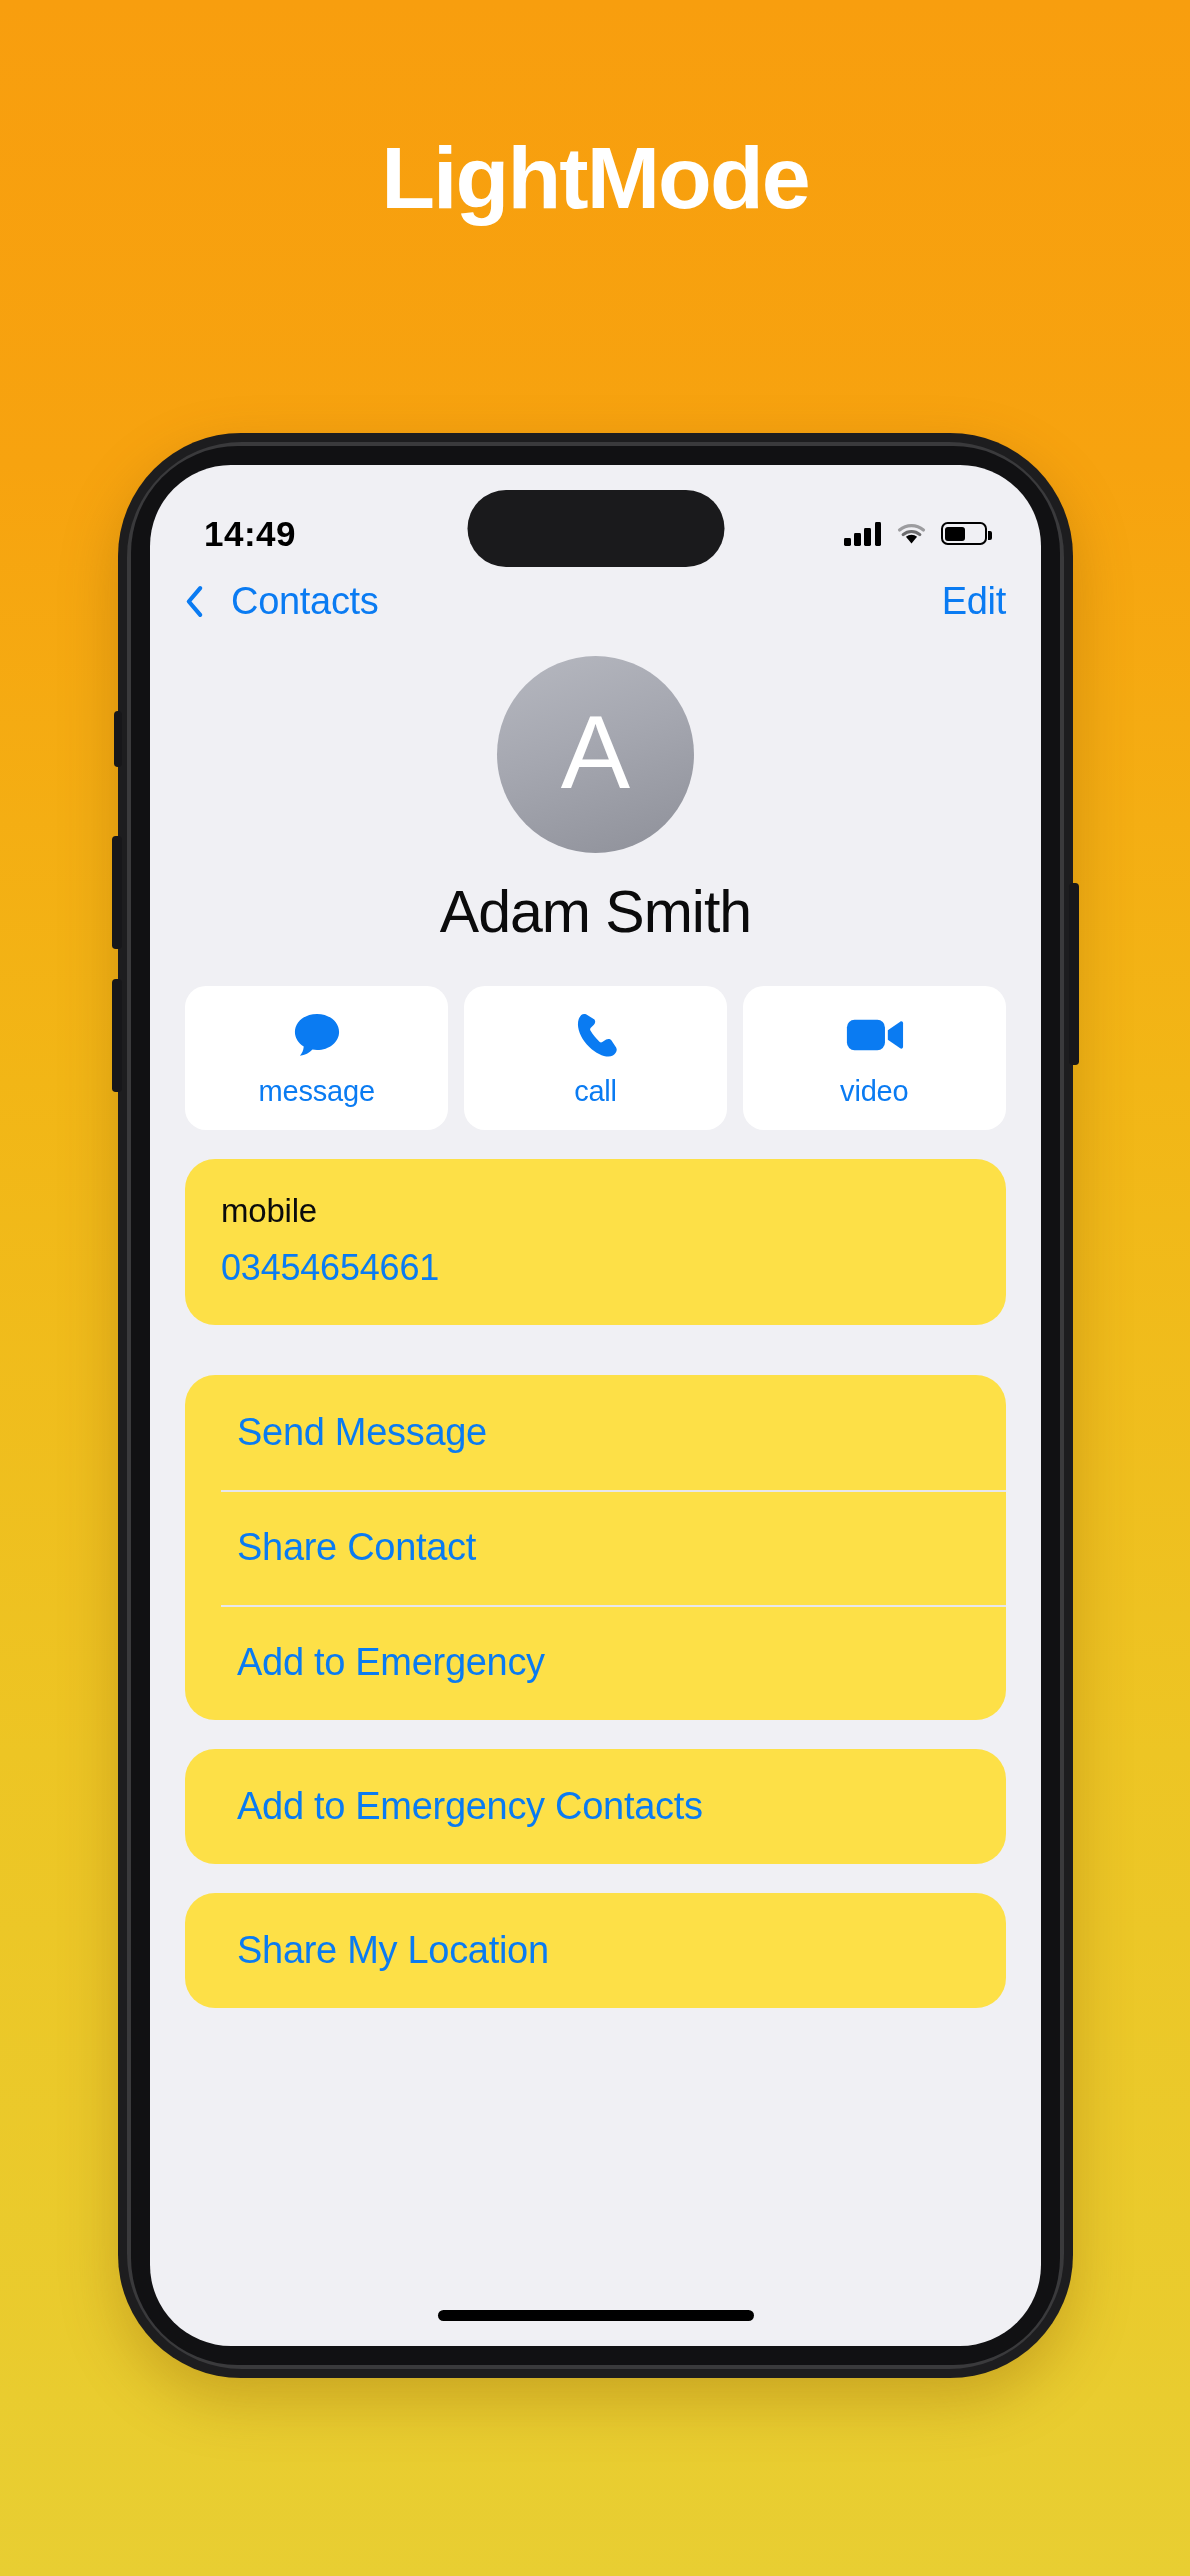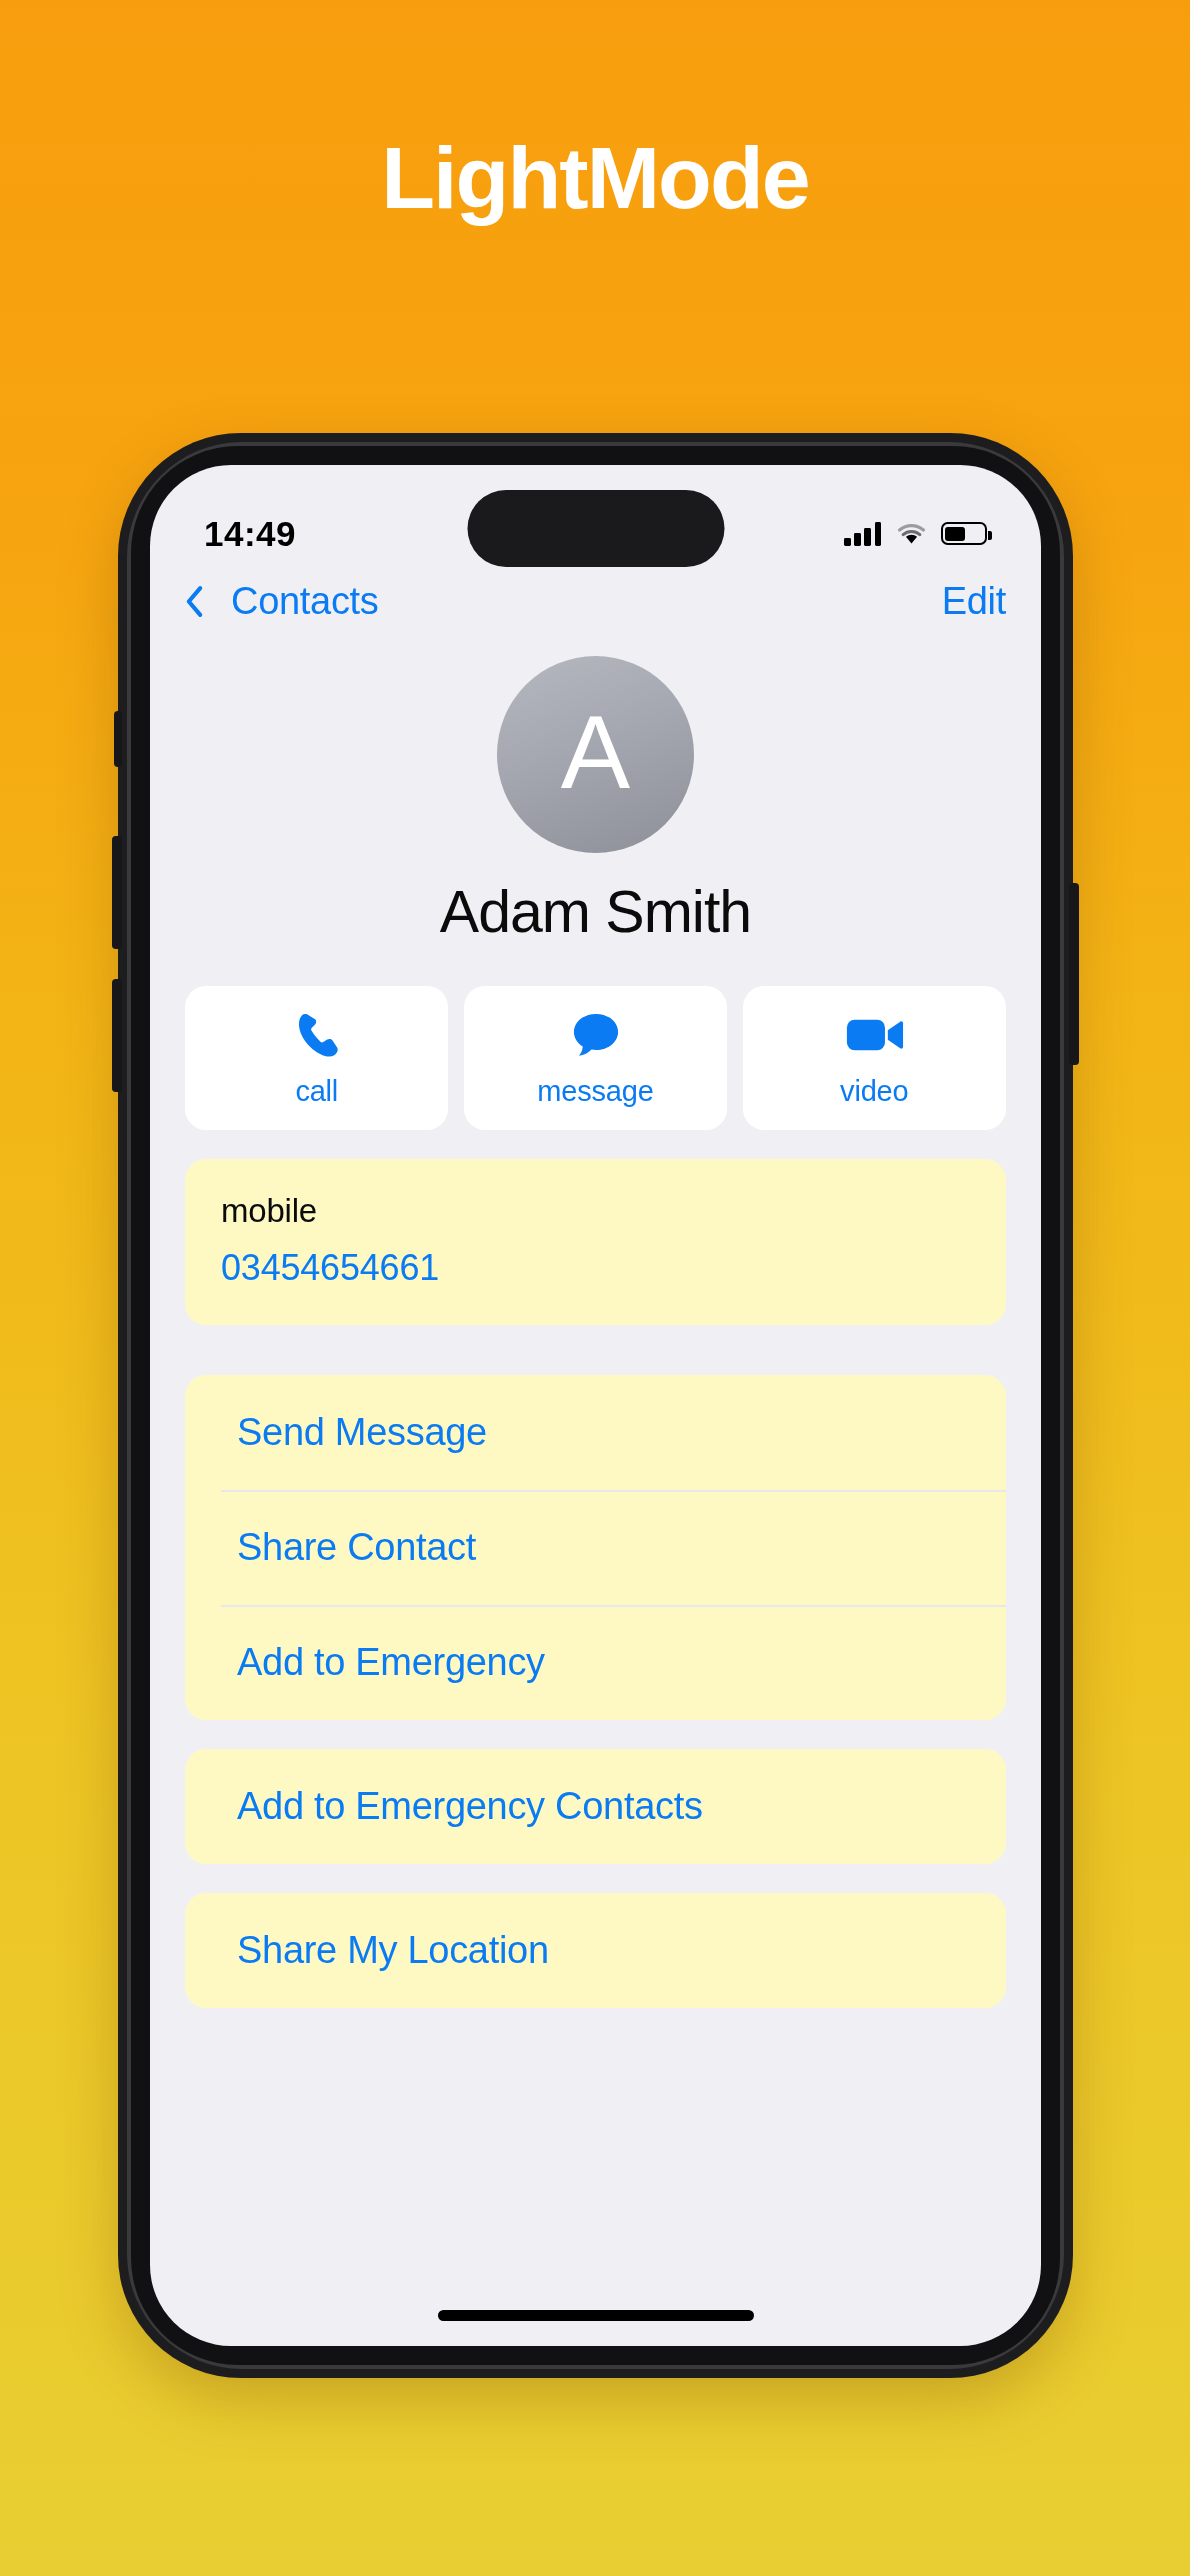--- a/index.html
+++ b/index.html
@@ -160,22 +160,22 @@
     display:flex; flex-direction:column; align-items:center; justify-content:center;
     gap:13.4px;
     cursor:pointer;
   }
   .action-btn .ico { height:54px; display:flex; align-items:center; justify-content:center; }
   .action-label { font-size:29px; color:#0A7BF2; letter-spacing:-0.2px; }
   .action-btn.disabled .action-label { color:#D6D6DB; }
 
   
   .card {
-    background:#fef9c3;
-    border-radius:21px;
+    background:#fde047;
+    border-radius:30px;
     margin:0 35px;
   }
   .card-spacer-sm { height:21px; }
   .card-spacer-md { height:29px; }
 
   .field-card { padding:33px 36px 36px; }
   .field-label { font-size:33px; color:#0b0b0c; letter-spacing:-0.2px; }
   .field-value { font-size:36px; color:#0A7BF2; margin-top:17px; letter-spacing:-0.2px; }
 
   .notes-card { padding:33px 36px; height:238px; }
@@ -255,34 +255,34 @@
         <div class="avatar">
           <span class="avatar-initial">A</span>
         </div>
         <div class="contact-name">Adam Smith</div>
       </div>
 
       <div class="action-row">
 
         <div class="action-btn">
           <div class="ico">
+            <svg width="52" height="48" viewBox="0 0 54 50">
+              <path d="M27 3 C14 3 4 11.4 4 21.8 C4 28 7.6 33.4 13.2 36.9 C12.9 40.7 11.4 44.1 9.2 46.6 C14.4 46.2 19.2 43.6 22.3 40.1 C23.8 40.4 25.4 40.6 27 40.6 C40 40.6 50 32.2 50 21.8 C50 11.4 40 3 27 3 Z" fill="#0A7BF2"></path>
+            </svg>
+          </div>
+          <div class="action-label">message</div>
+        </div>
+
+        <div class="action-btn">
+          <div class="ico">
             <svg width="46" height="48" viewBox="0 0 48 50">
               <path d="M13.6 3.4 C10 2 7.4 4.4 6 8.4 C3 17.2 8.2 29 17 37.6 C25.6 46 36.4 49.6 41.6 46.4 C45 44.3 46.6 41 45 38 L40 30.6 C38.8 28.8 36.4 28.6 34.6 29.8 L30.6 32.4 C29.6 33 28.4 32.9 27.6 32.1 C24.6 29.2 20.4 24.4 18.2 20.4 C17.6 19.4 17.8 18.3 18.6 17.5 L21.8 14.4 C23.4 12.8 23.6 10.6 22.4 8.8 Z" fill="#0A7BF2"></path>
             </svg>
           </div>
           <div class="action-label">call</div>
-        </div>
-
-        <div class="action-btn">
-          <div class="ico">
-            <svg width="52" height="48" viewBox="0 0 54 50">
-              <path d="M27 3 C14 3 4 11.4 4 21.8 C4 28 7.6 33.4 13.2 36.9 C12.9 40.7 11.4 44.1 9.2 46.6 C14.4 46.2 19.2 43.6 22.3 40.1 C23.8 40.4 25.4 40.6 27 40.6 C40 40.6 50 32.2 50 21.8 C50 11.4 40 3 27 3 Z" fill="#0A7BF2"></path>
-            </svg>
-          </div>
-          <div class="action-label">message</div>
         </div>
 
         <div class="action-btn">
           <div class="ico">
             <svg width="59" height="40" viewBox="0 0 62 42">
               <rect x="2" y="5" width="40" height="32" rx="8" fill="#0A7BF2"></rect>
               <path d="M45 16 L58 7 C59.5 6 61 7 61 8.6 V33.4 C61 35 59.5 36 58 35 L45 26 Z" fill="#0A7BF2"></path>
             </svg>
           </div>
           <div class="action-label">video</div>

